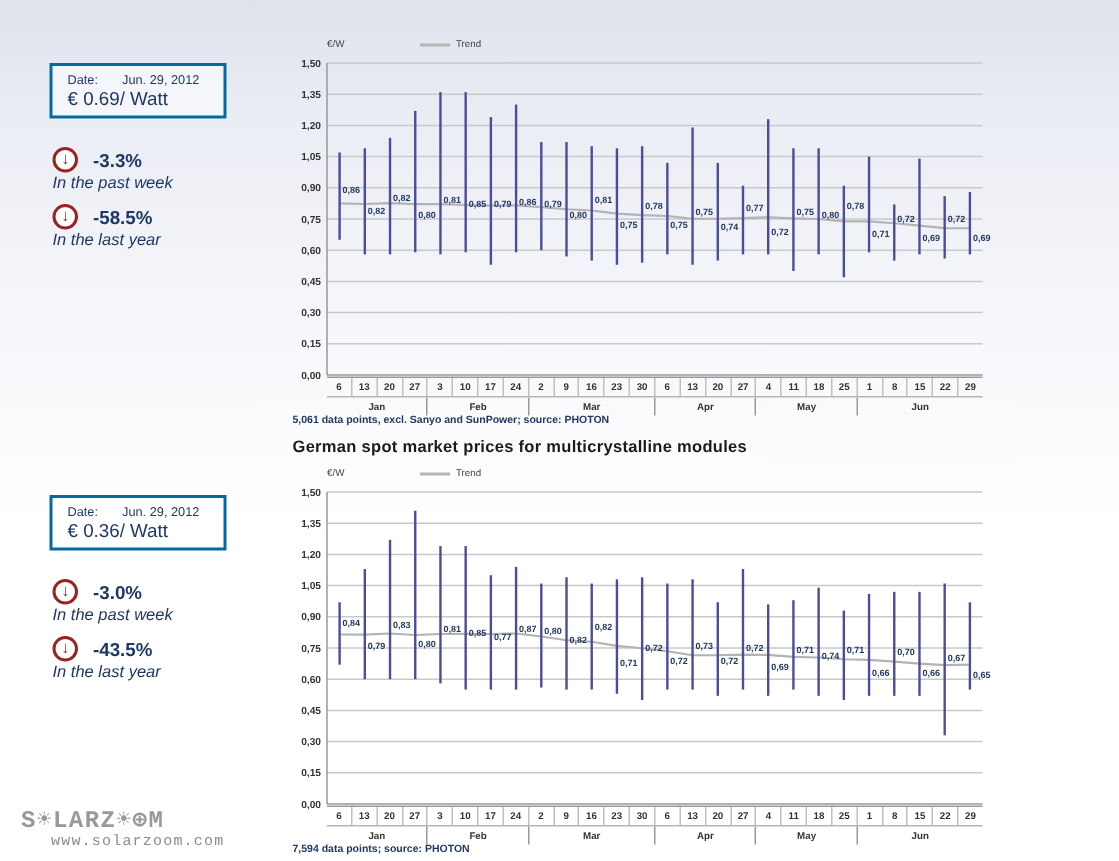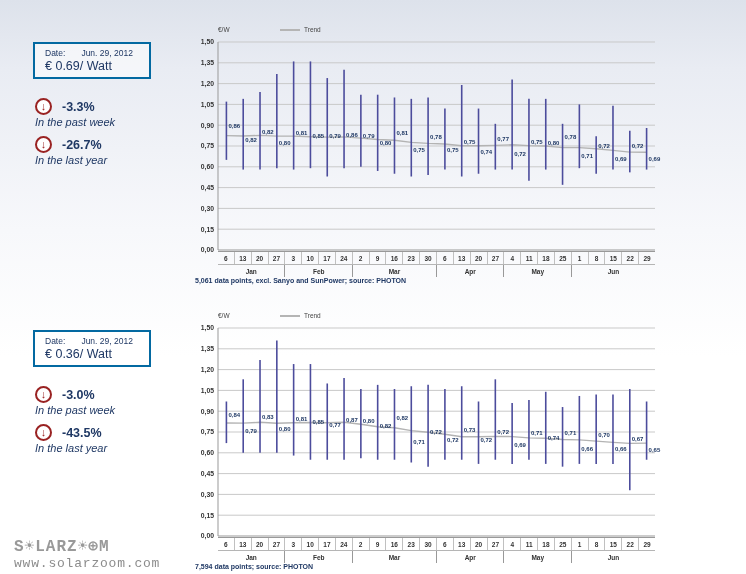--- a/index.html
+++ b/index.html
@@ -40,21 +40,21 @@
   .stat.s2{top:94px;}
   .stat .row{display:flex;align-items:center;}
   .down-icon{display:inline-block;width:13px;height:13px;border:2px solid #992222;border-radius:50%;
     color:#992222;font-weight:bold;font-size:11px;line-height:13px;text-align:center;background:#fff;}
   .pct{font-size:12.5px;font-weight:bold;margin-left:10px;}
   .cap{font-size:11px;margin-top:1px;font-style:italic;}
   
   .logo{position:absolute;left:14px;top:536px;color:#999;font-family:Liberation Mono, monospace;}
   .logo .word{font-size:16px;font-weight:bold;letter-spacing:1px;}
   .logo .glyph{font-weight:bold;}
-  .logo .site{font-size:13px;color:#8c8c8c;letter-spacing:.8px;margin-top:0;}
+  .logo .site{font-size:10px;color:#8c8c8c;letter-spacing:.8px;margin-top:0;margin-left:20px;}
 </style>
 </head>
 <body>
 
 <aside class="panel" id="panel0">
   <div class="datebox">
     <div class="daterow">
       <span class="dlabel">Date:</span>
       <span>Jun. 29, 2012</span>
     </div>
@@ -63,21 +63,21 @@
   <div class="stat s1">
     <div class="row">
       <span class="down-icon">↓</span>
       <span class="pct">-3.3%</span>
     </div>
     <div class="cap">In the past week</div>
   </div>
   <div class="stat s2">
     <div class="row">
       <span class="down-icon">↓</span>
-      <span class="pct">-26.7%</span>
+      <span class="pct">-58.5%</span>
     </div>
     <div class="cap">In the last year</div>
   </div>
 </aside>
 
 <aside class="panel" id="panel1">
   <div class="datebox">
     <div class="daterow">
       <span class="dlabel">Date:</span>
       <span>Jun. 29, 2012</span>
@@ -219,20 +219,21 @@
         <div style="flex: 5 1 0px;">Mar</div>
         <div style="flex: 4 1 0px;">Apr</div>
         <div style="flex: 4 1 0px;">May</div>
         <div style="flex: 5 1 0px;">Jun</div>
       </div>
   </div>
   <div class="footnote">5,061 data points, excl. Sanyo and SunPower; source: PHOTON</div>
 </section>
 
 <section class="chart" id="chart1">
+  <h2>German spot market prices for multicrystalline modules</h2>
   <div class="legend">
     <span class="unit">€/W</span>
     <span class="trend-swatch"></span>
     <span>Trend</span>
   </div>
   <svg class="plot" width="470" height="216" viewBox="0 0 470 216">
       <line x1="23" y1="6" x2="460" y2="6" stroke="#c9c9c9" stroke-width="1"></line>
       <text x="19" y="8.4" text-anchor="end" font-size="6.8" font-weight="bold" fill="#333">1,50</text>
       <line x1="23" y1="26.799999999999986" x2="460" y2="26.799999999999986" stroke="#c9c9c9" stroke-width="1"></line>
       <text x="19" y="29.199999999999985" text-anchor="end" font-size="6.8" font-weight="bold" fill="#333">1,35</text>

